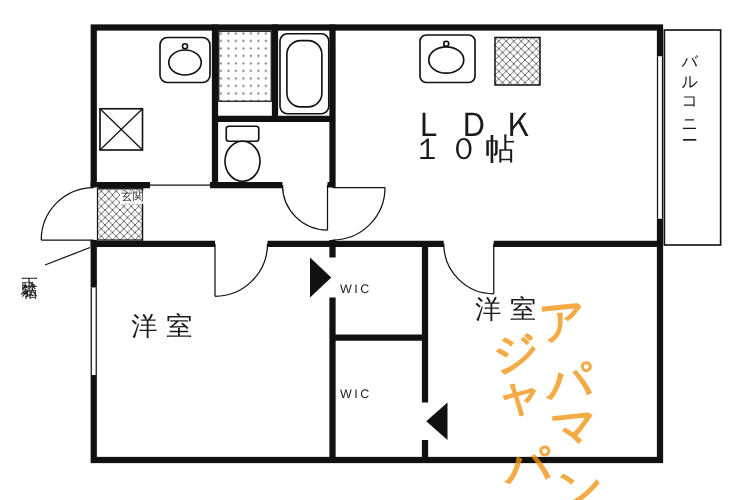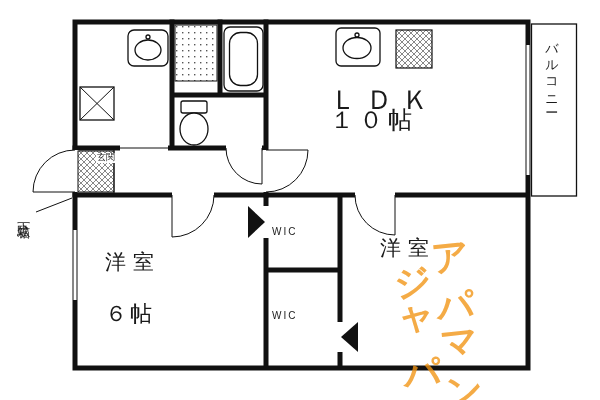--- a/index.html
+++ b/index.html
@@ -137,21 +137,20 @@
       <path d="M358,322 L358,352 L341,337 Z"></path>
     </g>
 
     <path d="M36,212 L72,198" stroke="#111" stroke-width="1" fill="none"></path>
   </svg>
 
   <div class="lbl ldk-name center" style="left:330px;top:86px;width:170px;">ＬＤＫ</div>
   <div class="lbl ldk-size center" style="left:330px;top:107px;width:170px;">１０帖</div>
 
   <div class="lbl room-name center" style="left:105px;top:250px;width:130px;">洋室</div>
-  <div class="lbl room-size center" style="left:105px;top:302px;width:130px;">６帖</div>
 
   <div class="lbl room-name center" style="left:380px;top:236px;width:140px;">洋室</div>
 
   <div class="lbl wic center" style="left:272px;top:226px;width:62px;">WIC</div>
   <div class="lbl wic center" style="left:272px;top:310px;width:62px;">WIC</div>
 
   <div class="lbl genkan" style="left:96px;top:153px;">玄関</div>
 
   <div class="lbl vtext balcony-label" style="left:544px;top:34px;">バルコニー</div>
 

